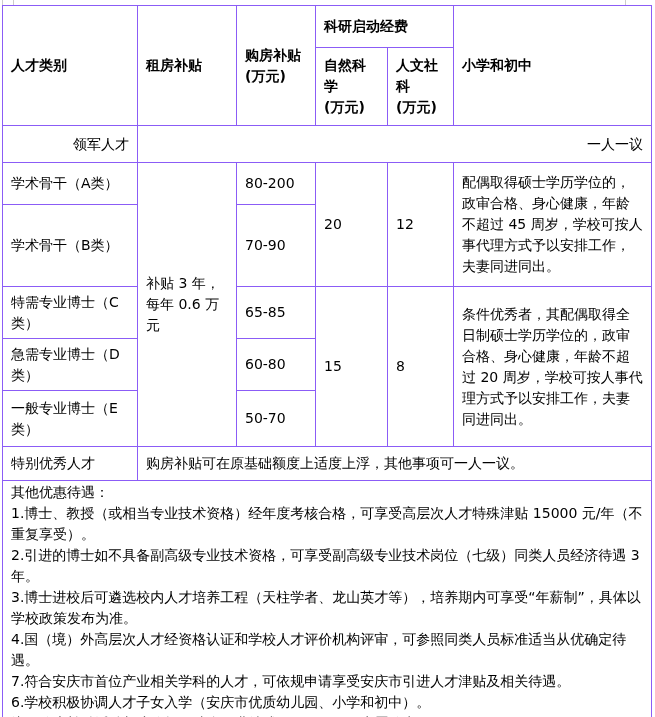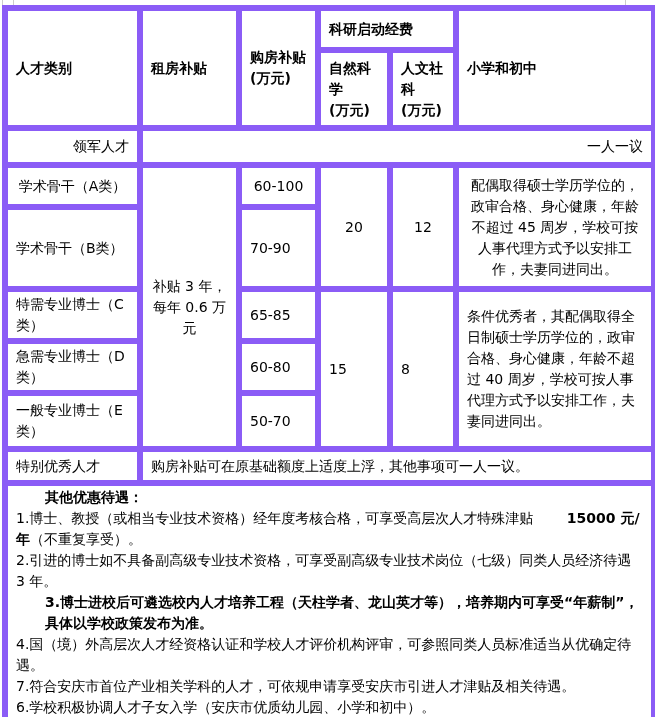--- a/index.html
+++ b/index.html
@@ -22,42 +22,42 @@
   }
   table.benefits {
     border-collapse: collapse;
     table-layout: fixed;
     width: 649px;
     margin: 5px 0 0 2px;
     font-size: 14px;
     line-height: 21px;
   }
   table.benefits td {
-    border: 6px solid #8b5cf6;
+    border: 1px solid #8b5cf6;
     padding: 1px 8px;
     vertical-align: middle;
     overflow: hidden;
   }
   .hd { font-weight: bold; }
   .pre { white-space: pre-line; }
   tr.r1 { height: 42px; }
   tr.r2 { height: 78px; }
   tr.r3 { height: 37px; text-align: right; }
-  tr.r4 { height: 42px; text-align: center; }
+  tr.r4 { height: 42px; }
   tr.r5 { height: 82px; }
   tr.r6 { height: 52px; }
   tr.r7 { height: 52px; }
   tr.r8 { height: 56px; }
   tr.r9 { height: 34px; }
   tr.r10 { height: 235px; }
   td.notes-cell {
     vertical-align: top;
     padding: 4px 8px 2px 8px;
   }
-  .bold { font-weight: bold; margin-left: 29px; }
+  .bold { font-weight: normal; }
 </style>
 </head>
 <body>
 
 <div class="page">
 
   <div class="tick" style="left:2px"></div>
   <div class="tick" style="left:13px"></div>
   <div class="tick" style="left:625px"></div>
 
@@ -90,36 +90,36 @@
     </tr>
 
     <tr class="r3">
       <td>领军人才</td>
       <td colspan="5">一人一议</td>
     </tr>
 
     <tr class="r4">
       <td>学术骨干（A类）</td>
       <td rowspan="5">补贴 3 年，每年 0.6 万元</td>
-      <td>60-100</td>
+      <td>80-200</td>
       <td rowspan="2">20</td>
       <td rowspan="2">12</td>
       <td rowspan="2">配偶取得硕士学历学位的，政审合格、身心健康，年龄不超过 45 周岁，学校可按人事代理方式予以安排工作，夫妻同进同出。</td>
     </tr>
     <tr class="r5">
       <td>学术骨干（B类）</td>
       <td>70-90</td>
     </tr>
 
     <tr class="r6">
       <td>特需专业博士（C类）</td>
       <td>65-85</td>
       <td rowspan="3">15</td>
       <td rowspan="3">8</td>
-      <td rowspan="3">条件优秀者，其配偶取得全日制硕士学历学位的，政审合格、身心健康，年龄不超过 40 周岁，学校可按人事代理方式予以安排工作，夫妻同进同出。</td>
+      <td rowspan="3">条件优秀者，其配偶取得全日制硕士学历学位的，政审合格、身心健康，年龄不超过 20 周岁，学校可按人事代理方式予以安排工作，夫妻同进同出。</td>
     </tr>
     <tr class="r7">
       <td>急需专业博士（D类）</td>
       <td>60-80</td>
     </tr>
     <tr class="r8">
       <td>一般专业博士（E类）</td>
       <td>50-70</td>
     </tr>
 

